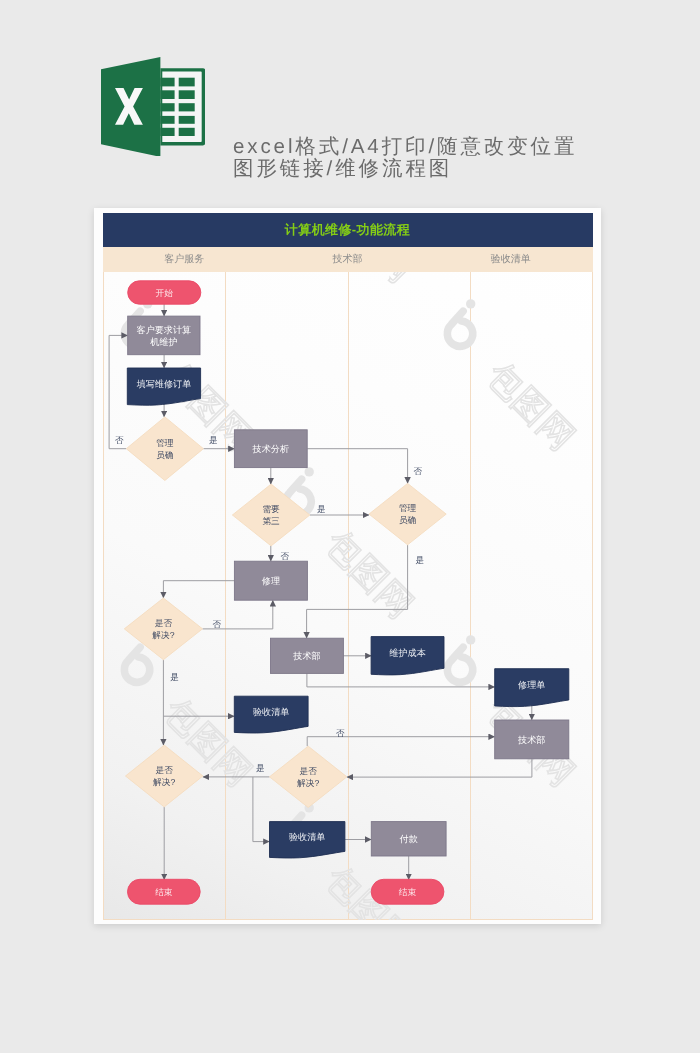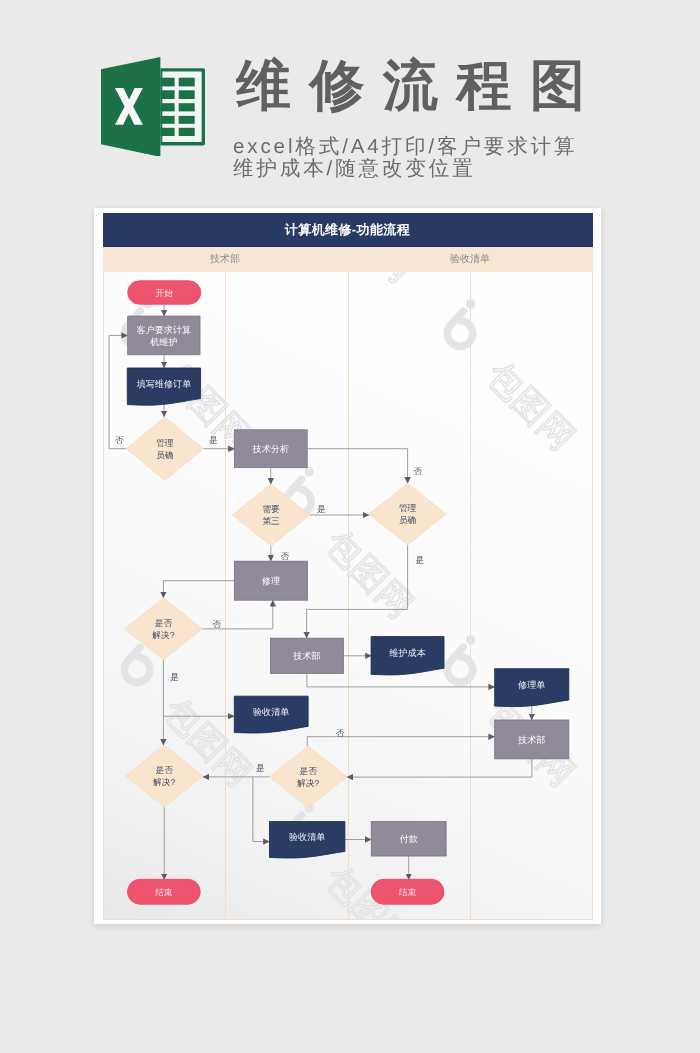--- a/index.html
+++ b/index.html
@@ -34,21 +34,21 @@
   }
   .sheet{
     position:absolute;left:8.5px;top:5px;width:490px;height:707px;
     background:
       linear-gradient(205deg,#ffffff 0%,#fdfdfd 30%,#fafafa 58%,#f1f1f1 85%,#e8e8e8 100%);
     overflow:hidden;
   }
   .hdr{
     position:absolute;left:0;top:0;width:490px;height:34px;
     background:#273a63;
-    color:#ffffff;font-size:13px;font-weight:bold;
+    color:#84cc16;font-size:13px;font-weight:bold;
     display:flex;align-items:center;justify-content:center;
     letter-spacing:0.4px;
   }
   .lanes{position:absolute;left:0;top:34px;width:490px;height:25px;
     background:#f7e6d1;display:flex;}
   .lane-h{flex:1 1 0;display:flex;align-items:center;justify-content:center;
     font-size:10px;color:#8b8b8b;}
   .body{position:absolute;left:0;top:59px;width:490px;height:648px;}
   .lane-sep{position:absolute;top:0;width:1px;height:648px;background:#f3dcc3;}
   .lane-bottom{position:absolute;left:0;bottom:0px;width:490px;height:1px;background:#f3dcc3;}
@@ -80,31 +80,31 @@
             <rect x="77.7" y="46.2" width="16.0" height="8.2"></rect>
           <rect x="59.4" y="58.9" width="14.2" height="7.9"></rect>
             <rect x="77.7" y="58.9" width="16.0" height="7.9"></rect>
           <rect x="59.4" y="70.8" width="14.2" height="8.2"></rect>
             <rect x="77.7" y="70.8" width="16.0" height="8.2"></rect>
         </g>
       </g>
       <path d="M0 12.3 L59.4 0 L59.4 99.9 L0 87.3 Z" fill="#1c7146"></path>
       <path d="M14.0 31.0 L22.5 31.0 L28.1 42.4 L33.6 31.0 L41.9 31.0 L32.1 49.6 L41.9 67.8 L33.3 67.8 L27.8 56.2 L22.1 67.8 L14.0 67.8 L23.6 49.6 Z" fill="#f8f8f8"></path>
     </svg>
-    <div class="title-main">维修流程图</div>
     <div class="title-sub">
-      <div>excel格式/A4打印/客户要求计算</div>
-      <div>维护成本/随意改变位置</div>
+      <div>excel格式/A4打印/随意改变位置</div>
+      <div>图形链接/维修流程图</div>
     </div>
   </div>
 
   <div class="card">
     <div class="sheet">
       <div class="hdr">计算机维修-功能流程</div>
       <div class="lanes">
+        <div class="lane-h">客户服务</div>
         <div class="lane-h">技术部</div>
         <div class="lane-h">验收清单</div>
       </div>
       <div class="body">
         <div class="lane-sep" style="left:0px"></div>
         <div class="lane-sep" style="left:122.5px"></div>
         <div class="lane-sep" style="left:245px"></div>
         <div class="lane-sep" style="left:367.5px"></div>
         <div class="lane-sep" style="left:489px"></div>
         <div class="lane-bottom"></div>

